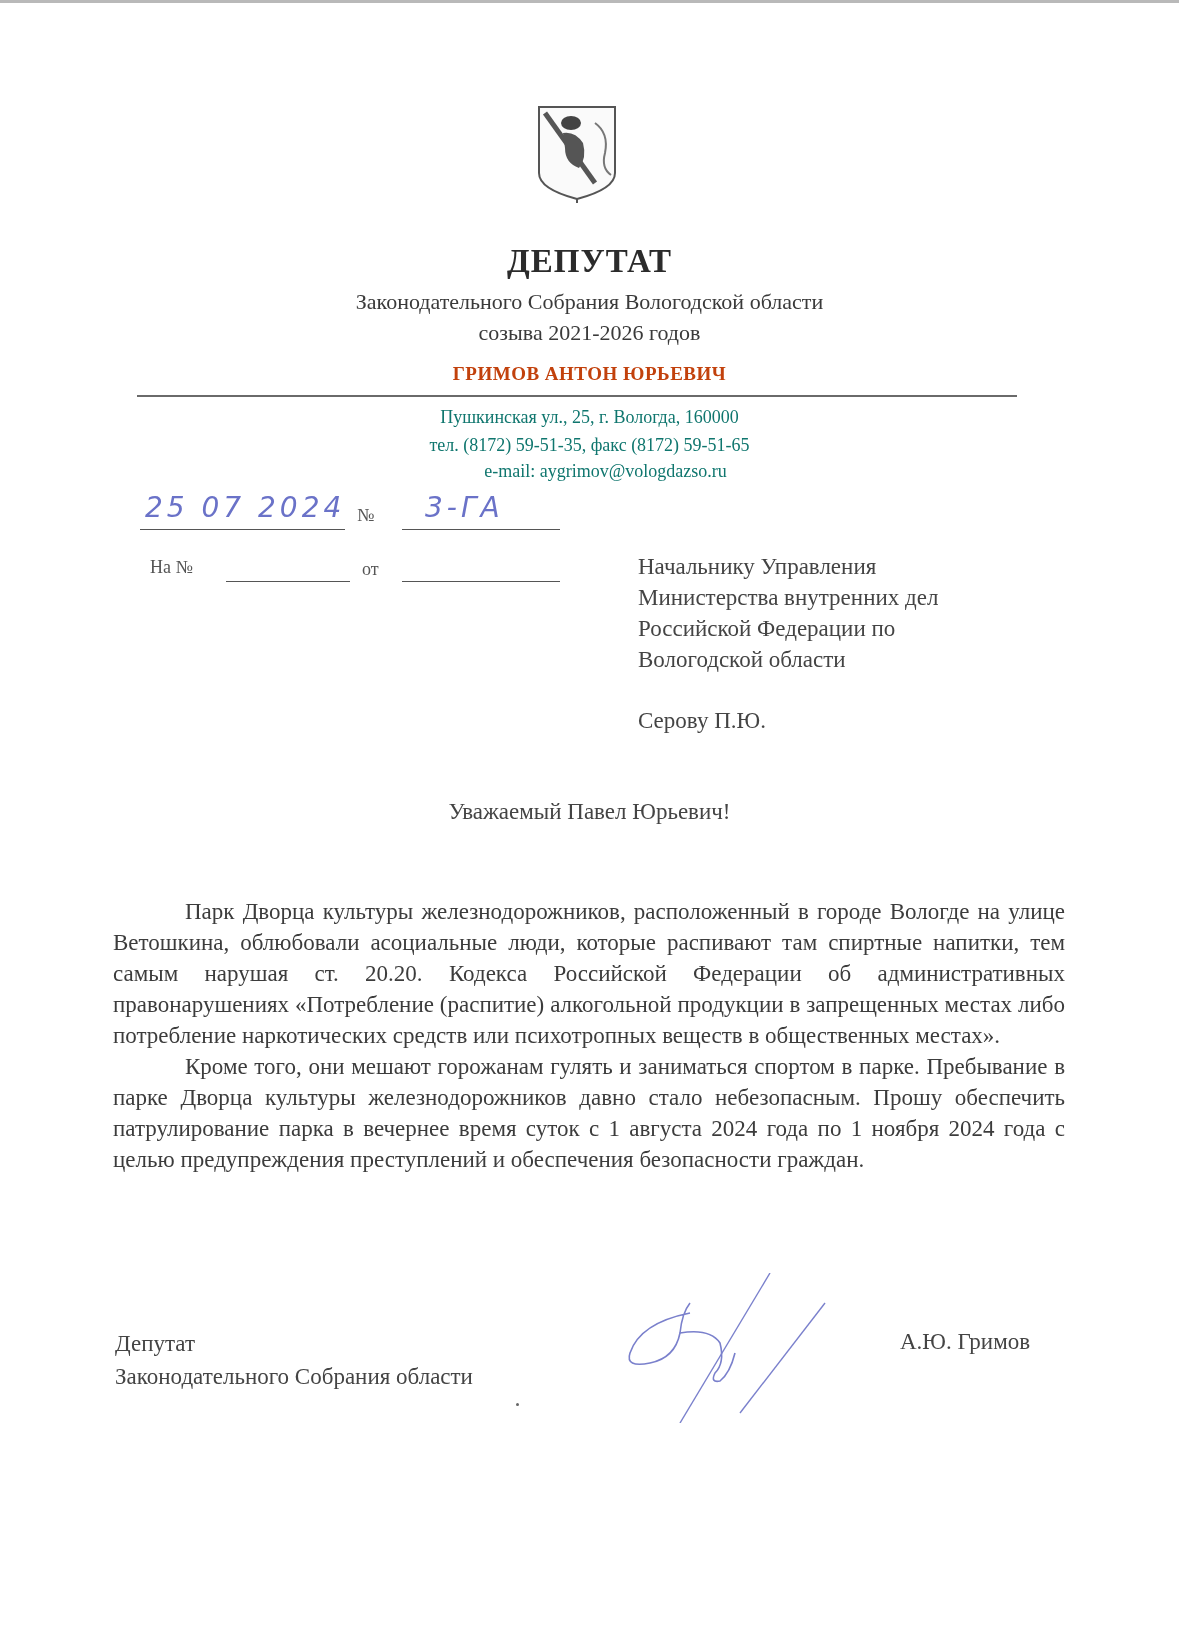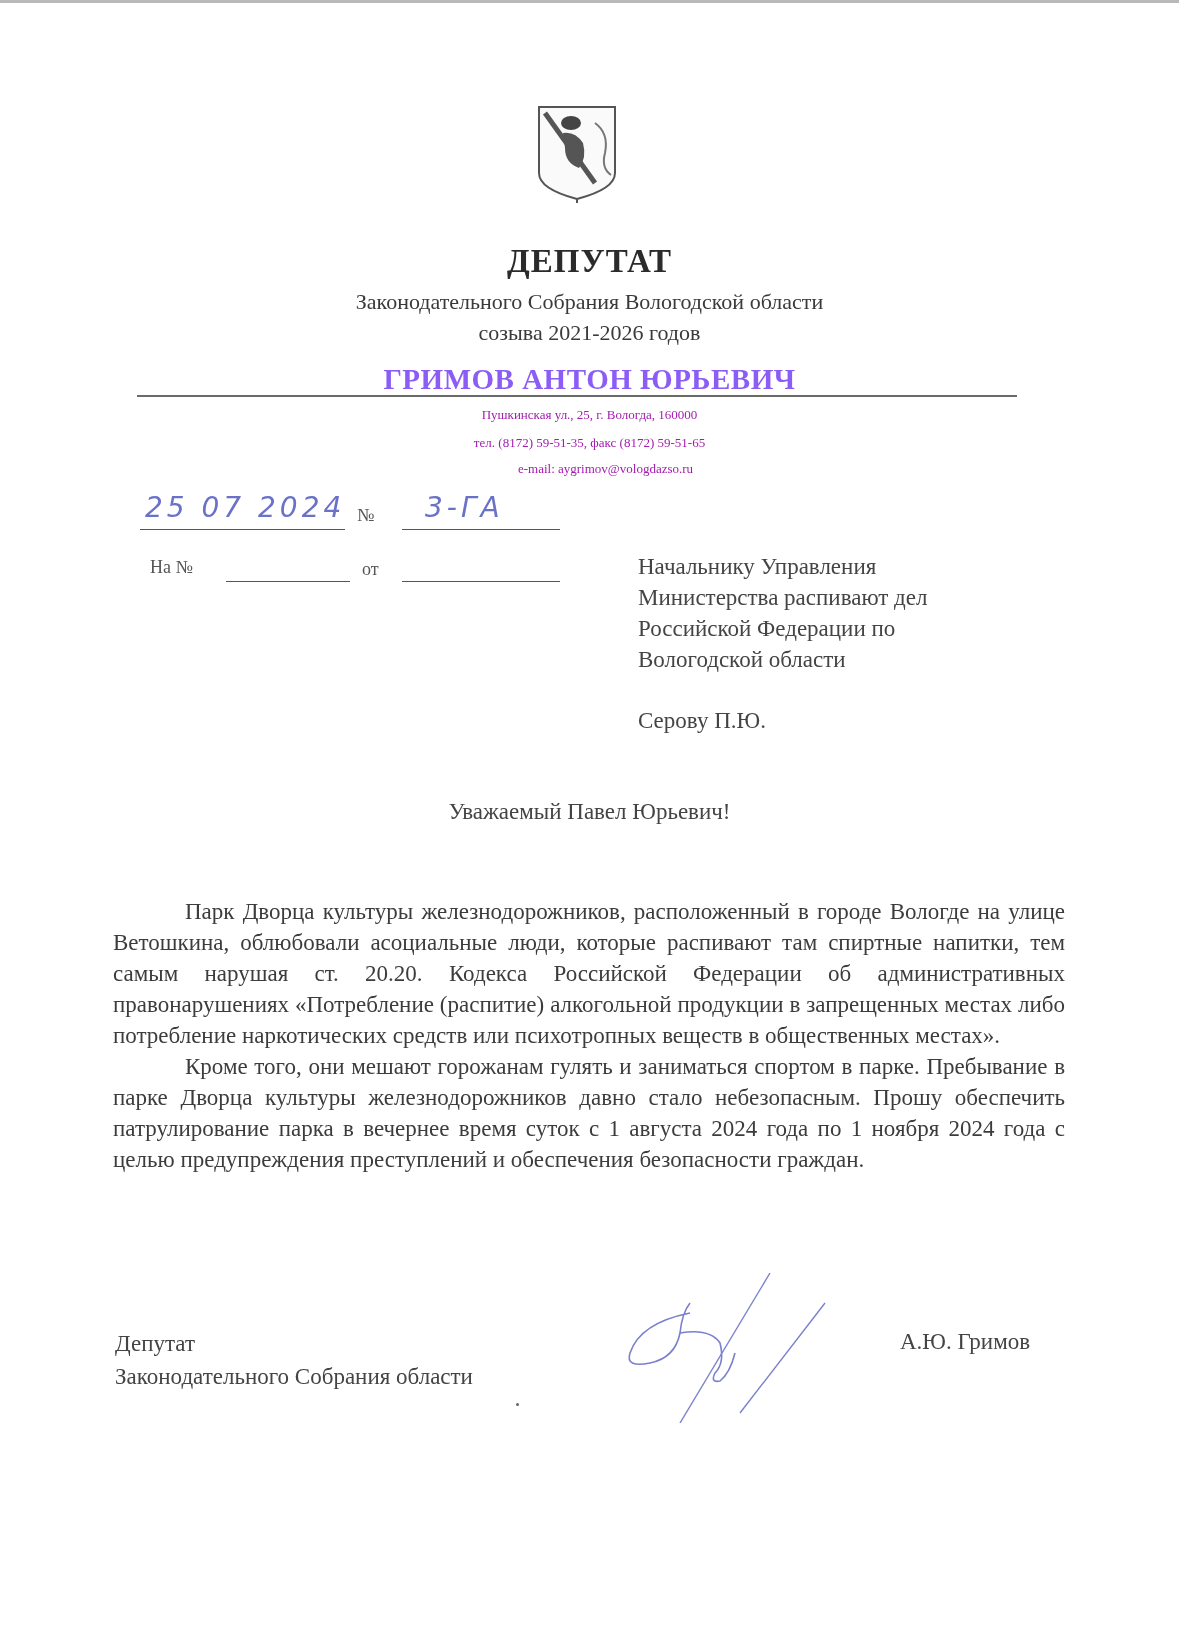--- a/index.html
+++ b/index.html
@@ -7,23 +7,23 @@
     width: 1179px; height: 1625px; background: #ffffff; position: relative; overflow: hidden;
     font-family: "Liberation Serif", "DejaVu Serif", serif; color: #3a3a3a;
   }
   .topline { position: absolute; left: 0; top: 0; width: 1179px; height: 3px; background: #b9b9b9; }
   .page { position: absolute; left: 0; top: 3px; width: 1179px; height: 1622px; }
   .emblem { position: absolute; left: 535px; top: 100px; width: 84px; height: 100px; }
   .center { position: absolute; left: 0; width: 1179px; text-align: center; }
   .title { top: 240px; font-size: 33px; font-weight: bold; color: #2b2b2b; letter-spacing: 1px; }
   .sub1 { top: 286px; font-size: 22px; }
   .sub2 { top: 317px; font-size: 22px; }
-  .name { top: 360px; font-size: 29px; font-weight: bold; color: #8b5cf6; letter-spacing: 0.5px; }
+  .name { top: 360px; font-size: 19px; font-weight: bold; color: #c2410c; letter-spacing: 0.5px; }
   .rule { position: absolute; left: 137px; top: 392px; width: 880px; height: 2px; background: #6a6a6a; }
-  .addr { font-size: 13px; color: #a21caf; }
+  .addr { font-size: 18px; color: #0f766e; }
   .addr1 { top: 404px; } .addr2 { top: 432px; } .addr3 { top: 458px; margin-left: 16px; }
   .hand { position: absolute; font-family: "DejaVu Sans", sans-serif; font-style: italic; color: #6a72c8; font-size: 28px; letter-spacing: 4px; font-weight: 300; }
   .date { left: 145px; top: 488px; }
   .numval { left: 425px; top: 488px; }
   .uline { position: absolute; height: 1px; background: #555; }
   .lbl { position: absolute; font-size: 18px; color: #555; }
   .recipient { position: absolute; left: 638px; top: 548px; font-size: 23px; line-height: 31px; color: #444; }
   .recipient-name { position: absolute; left: 638px; top: 705px; font-size: 23px; color: #444; }
   .greeting { top: 796px; font-size: 23px; color: #444; }
   .body-text { position: absolute; left: 113px; top: 893px; width: 952px; font-size: 23px; line-height: 31px; color: #3c3c3c; text-align: justify; }
@@ -64,21 +64,21 @@
   <div class="hand numval">3-ГА</div>
   <div class="uline" style="left:402px; top:526px; width:158px;"></div>
 
   <div class="lbl" style="left:150px; top:554px;">На №</div>
   <div class="uline" style="left:226px; top:578px; width:124px;"></div>
   <div class="lbl" style="left:362px; top:556px;">от</div>
   <div class="uline" style="left:402px; top:578px; width:158px;"></div>
 
   <div class="recipient">
     <div>Начальнику Управления</div>
-    <div>Министерства распивают дел</div>
+    <div>Министерства внутренних дел</div>
     <div>Российской Федерации по</div>
     <div>Вологодской области</div>
   </div>
   <div class="recipient-name">Серову П.Ю.</div>
 
   <div class="center greeting">Уважаемый Павел Юрьевич!</div>
 
   <div class="body-text">
     <p>Парк Дворца культуры железнодорожников, расположенный в городе Вологде на улице Ветошкина, облюбовали асоциальные люди, которые распивают там спиртные напитки, тем самым нарушая ст. 20.20. Кодекса Российской Федерации об административных правонарушениях «Потребление (распитие) алкогольной продукции в запрещенных местах либо потребление наркотических средств или психотропных веществ в общественных местах».</p>
     <p>Кроме того, они мешают горожанам гулять и заниматься спортом в парке. Пребывание в парке Дворца культуры железнодорожников давно стало небезопасным. Прошу обеспечить патрулирование парка в вечернее время суток с 1 августа 2024 года по 1 ноября 2024 года с целью предупреждения преступлений и обеспечения безопасности граждан.</p>

